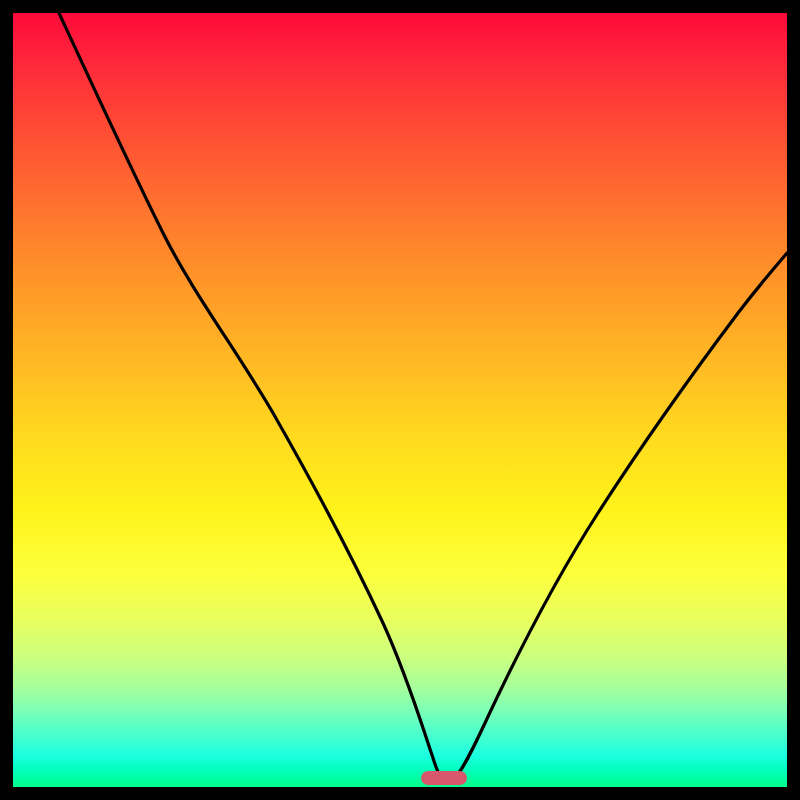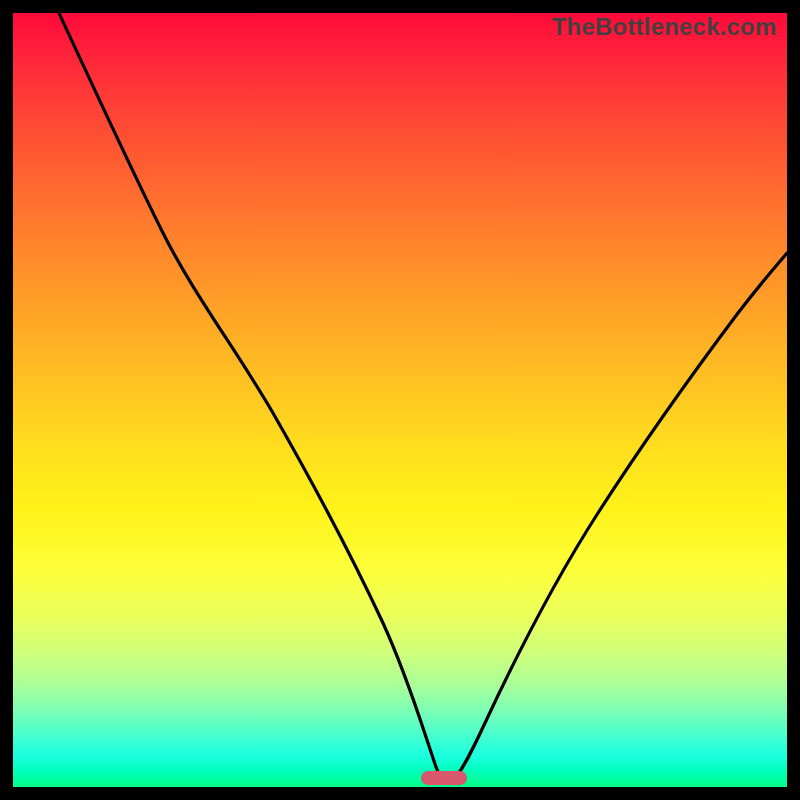--- a/index.html
+++ b/index.html
@@ -74,21 +74,20 @@
     background: #d9576a;
     border-radius: 7px;
   }
 </style>
 </head>
 <body>
 
 <div class="frame">
   <div class="gradient"></div>
 
-  <div class="watermark">TheBottleneck.com</div>
 
   <svg class="curve" viewBox="0 0 774 774" preserveAspectRatio="none">
 
     <path d="
         M 46 0
         C 90 95, 120 160, 150 220
         C 180 280, 224 338, 260 400
         C 300 470, 335 535, 370 610
         C 395 665, 408 710, 420 745
         C 424 758, 427 764, 430 767

